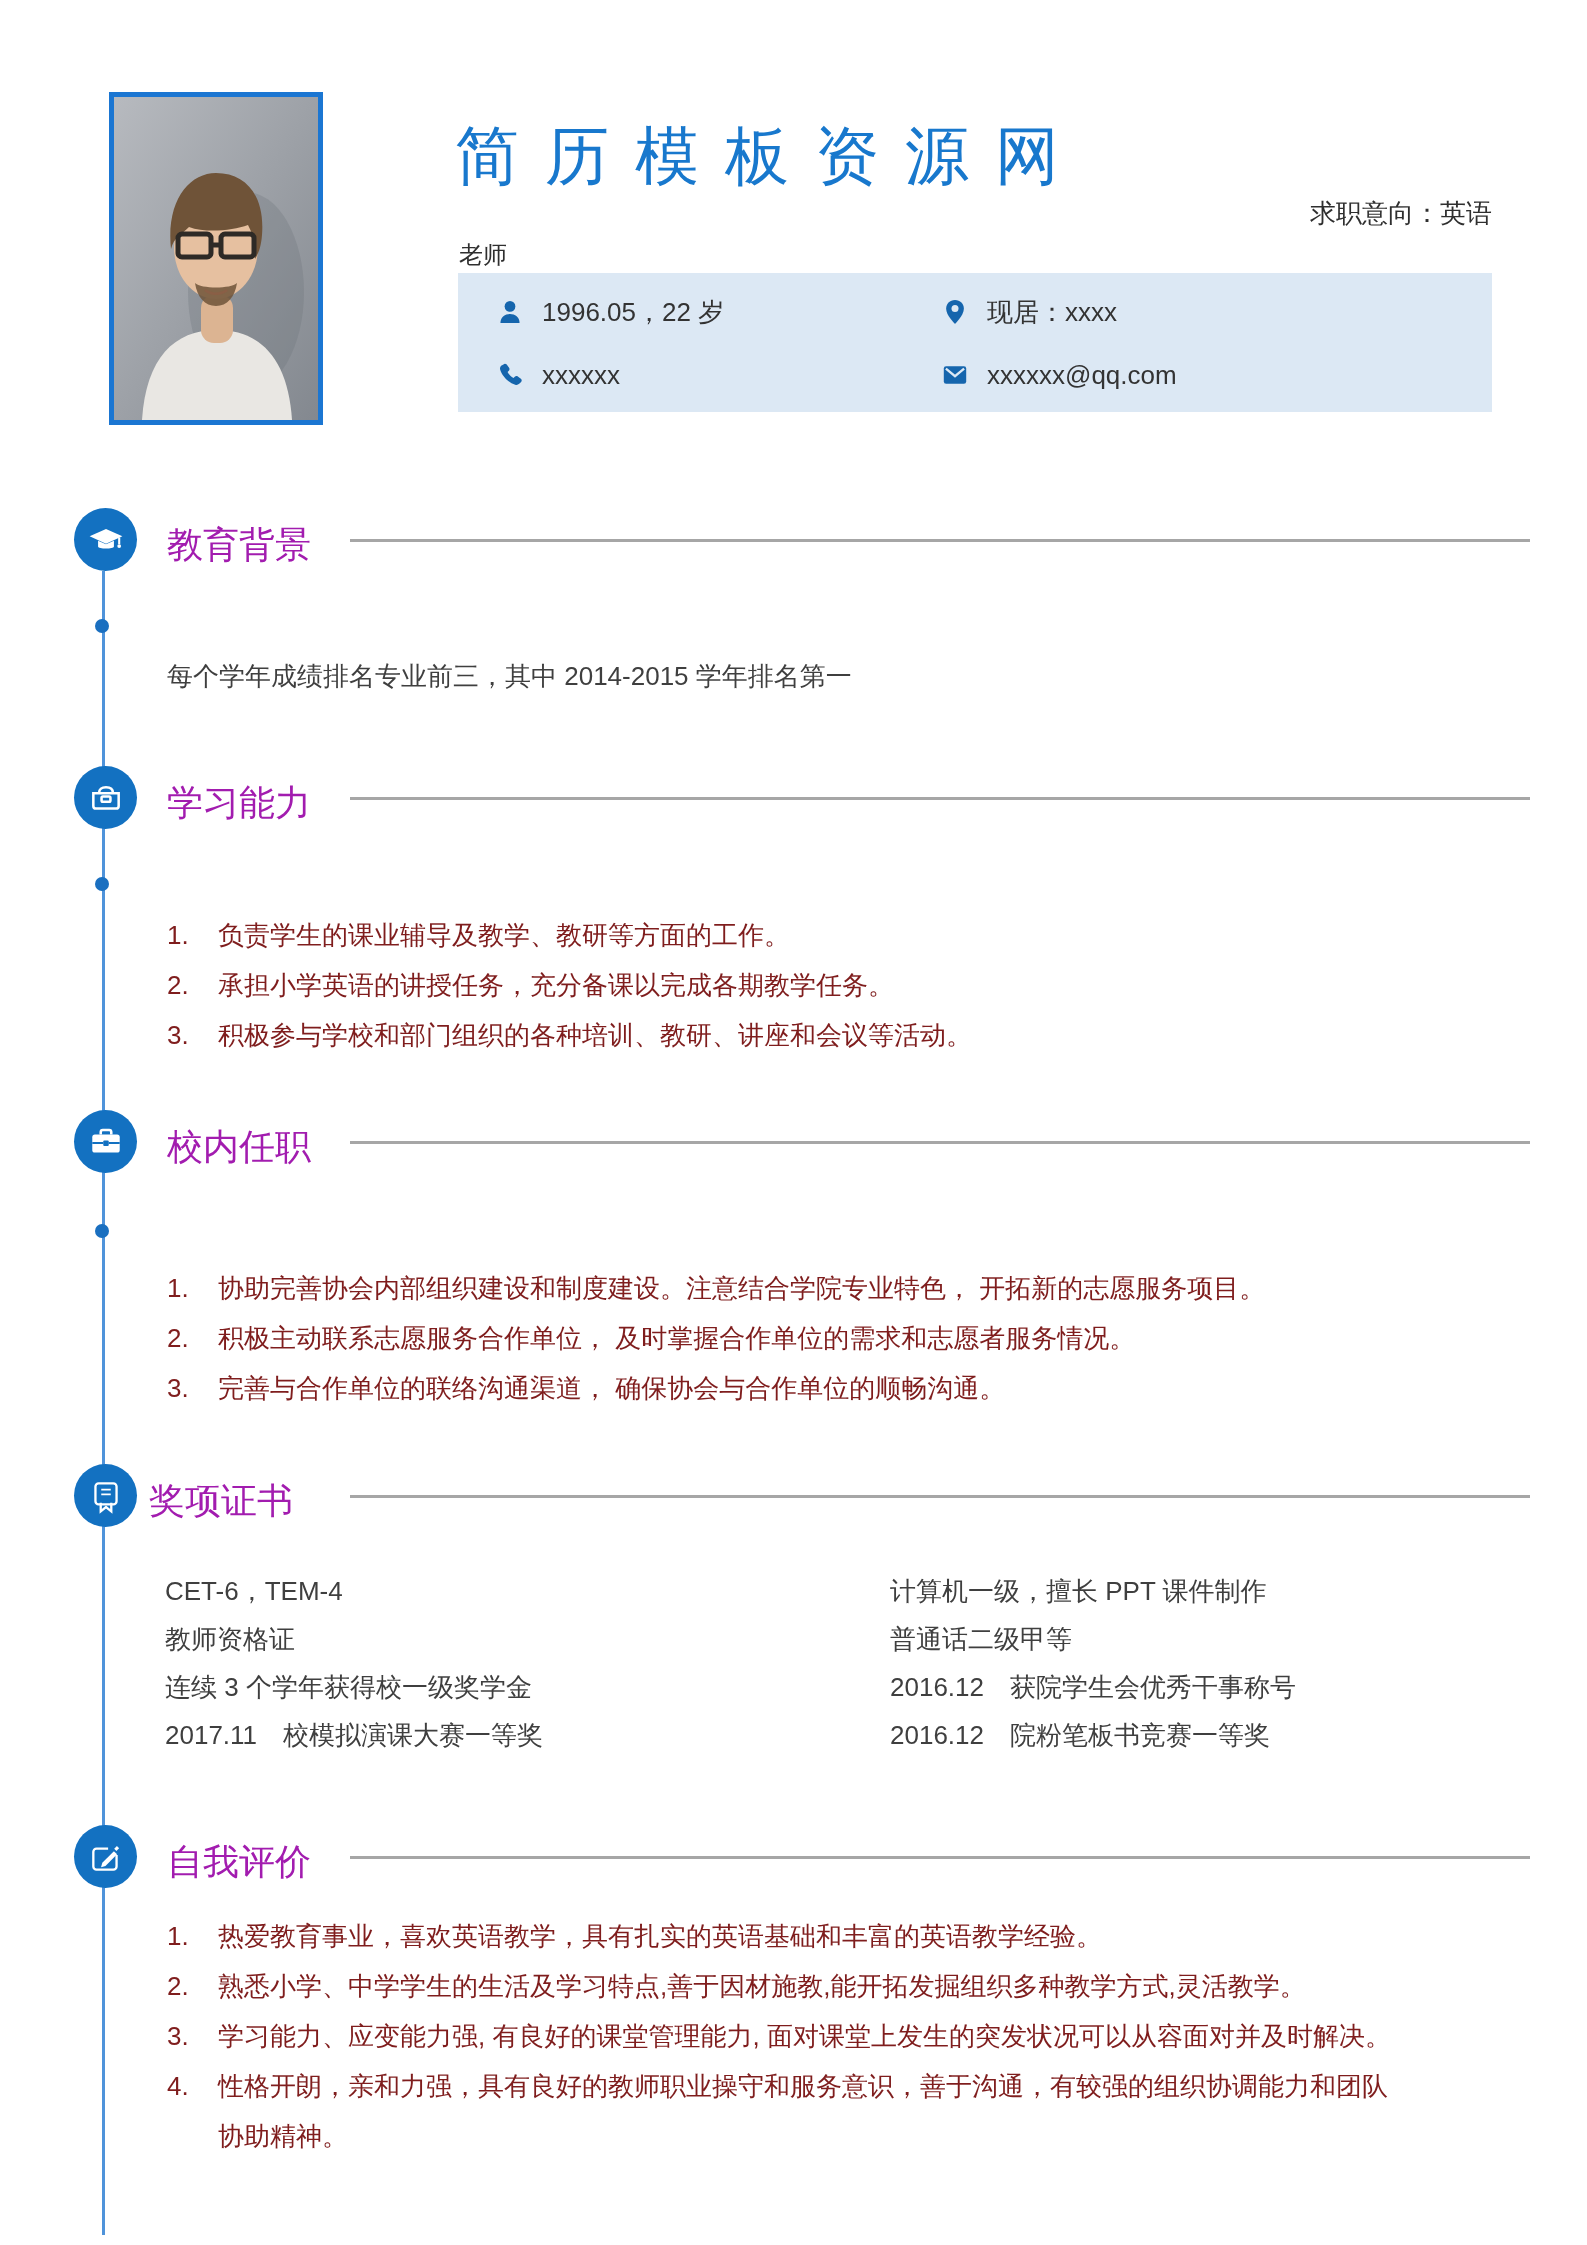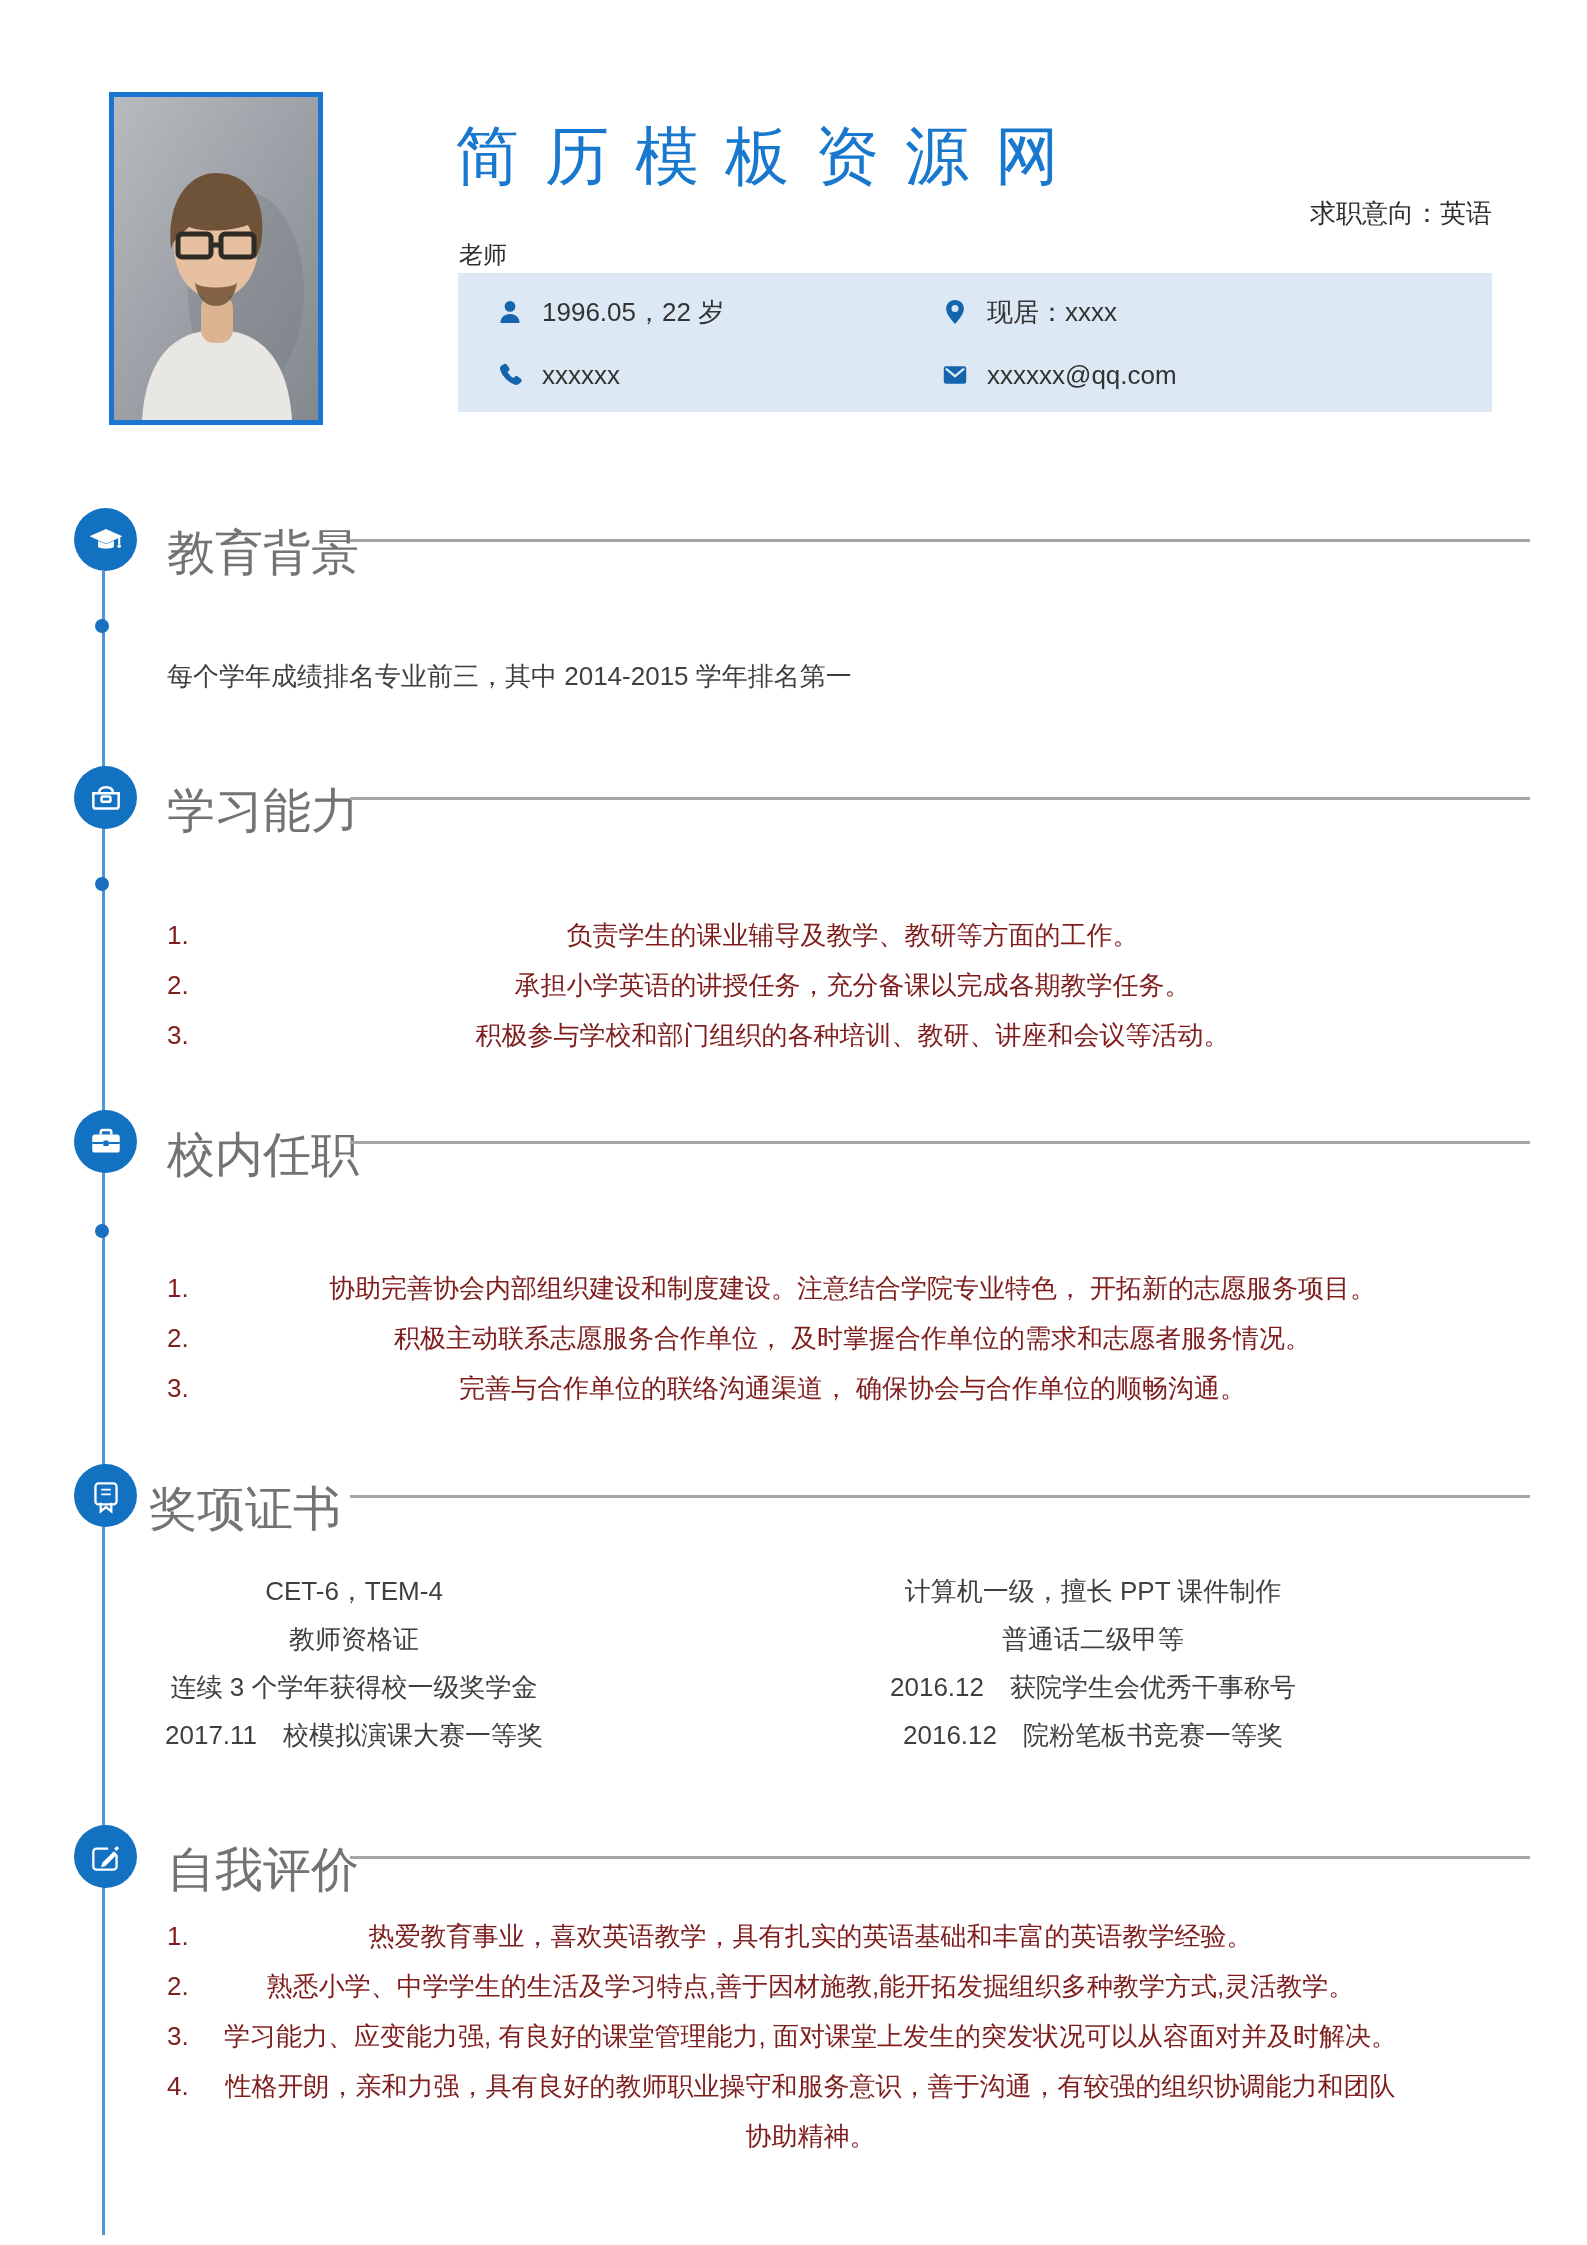--- a/index.html
+++ b/index.html
@@ -1,30 +1,30 @@
 <!DOCTYPE html>
 <html><head>
 <meta charset="utf-8">
 <style>
   html,body{margin:0;padding:0;background:#fff;}
   .page{position:relative;width:1587px;height:2245px;background:#fff;overflow:hidden;
-        font-family:"Liberation Sans","DejaVu Sans",sans-serif;color:#3f3f3f;text-align:center;}
+        font-family:"Liberation Sans","DejaVu Sans",sans-serif;color:#3f3f3f;}
   .abs{position:absolute;}
   
   .photo{left:109px;top:92px;width:204px;height:323px;border:5px solid #1b76d2;background:#9aa0a8;}
   .site-title{left:455px;top:123px;font-size:64px;line-height:1.05;letter-spacing:26px;color:#1878cd;font-weight:500;white-space:nowrap;}
   .job-intent{right:95px;top:196px;font-size:26px;color:#2f2f2f;white-space:nowrap;}
   .role{left:459px;top:239px;font-size:24px;color:#2f2f2f;}
   .contact-box{left:458px;top:273px;width:1034px;height:139px;background:#dce8f4;}
   .c-item{position:absolute;display:flex;align-items:center;height:34px;font-size:26px;color:#333;}
   .c-item .ic{display:inline-flex;width:28px;height:28px;margin-right:18px;flex:0 0 auto;}
   
   .tl-line{left:102px;top:571px;width:3px;height:1664px;background:#4f93da;}
   .sec-circle{width:63px;height:63px;border-radius:50%;background:#1371c1;display:flex;align-items:center;justify-content:center;}
-  .sec-title{font-size:48px;color:#737373;font-weight:500;white-space:nowrap;}
+  .sec-title{font-size:36px;color:#a21caf;font-weight:500;white-space:nowrap;}
   .divider{height:3px;background:#a6a6a6;width:1180px;left:350px;}
   .dot{width:14px;height:14px;border-radius:50%;background:#1a6fc0;left:95px;}
   
   .entry{left:167px;width:1323px;display:flex;font-size:26px;line-height:30px;color:#1878cd;white-space:nowrap;}
   .entry .e-date{width:381px;flex:0 0 auto;}
   .entry .e-org{width:461px;flex:0 0 auto;}
   .body-text{font-size:26px;line-height:30px;color:#3f3f3f;}
   .num-list{list-style:none;margin:0;padding:0;counter-reset:n;}
   .num-list li{counter-increment:n;position:relative;padding-left:51px;line-height:50px;font-size:26px;color:#7f1d1d;}
   .num-list li::before{content:counter(n) ".";position:absolute;left:0;top:0;}

